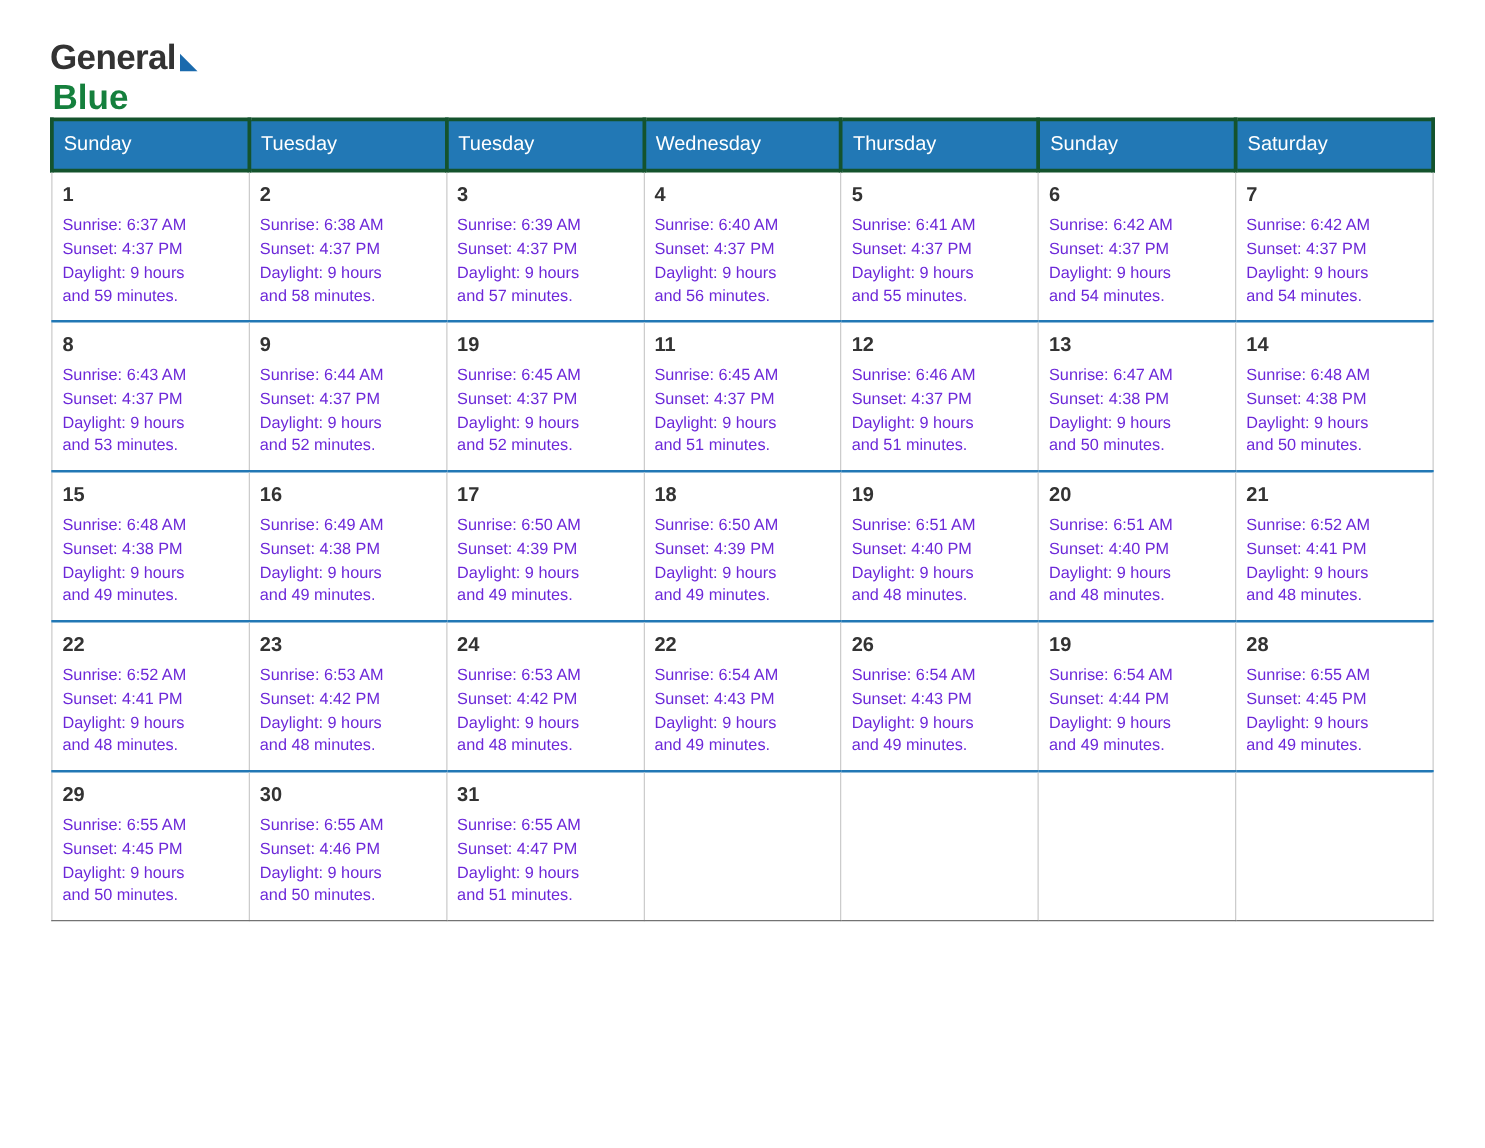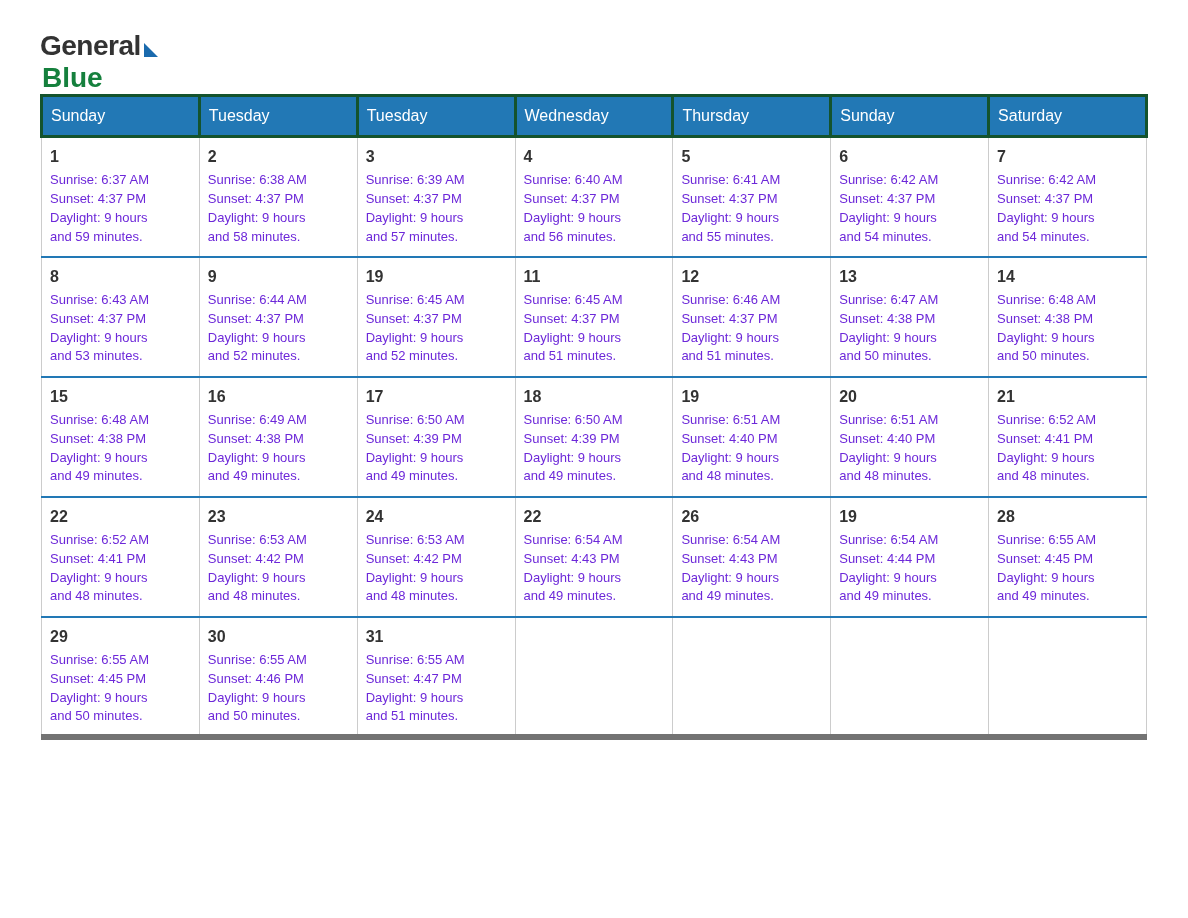--- a/index.html
+++ b/index.html
@@ -96,21 +96,21 @@
       color: #333333;
       display: block;
       margin-bottom: 3px;
     }
     .day-info {
       font-size: 13px;
       color: #6d28d9;
       line-height: 1.45;
     }
     .last-row td {
-      border-bottom: 6px solid #737373;
+      border-bottom: 1px solid #737373;
     }
   </style>
 </head>
 <body>
 
 <div class="header">
   <div class="logo">
     <div class="logo-top">
       <span class="logo-general">General</span>
       <div class="logo-triangle"></div>

